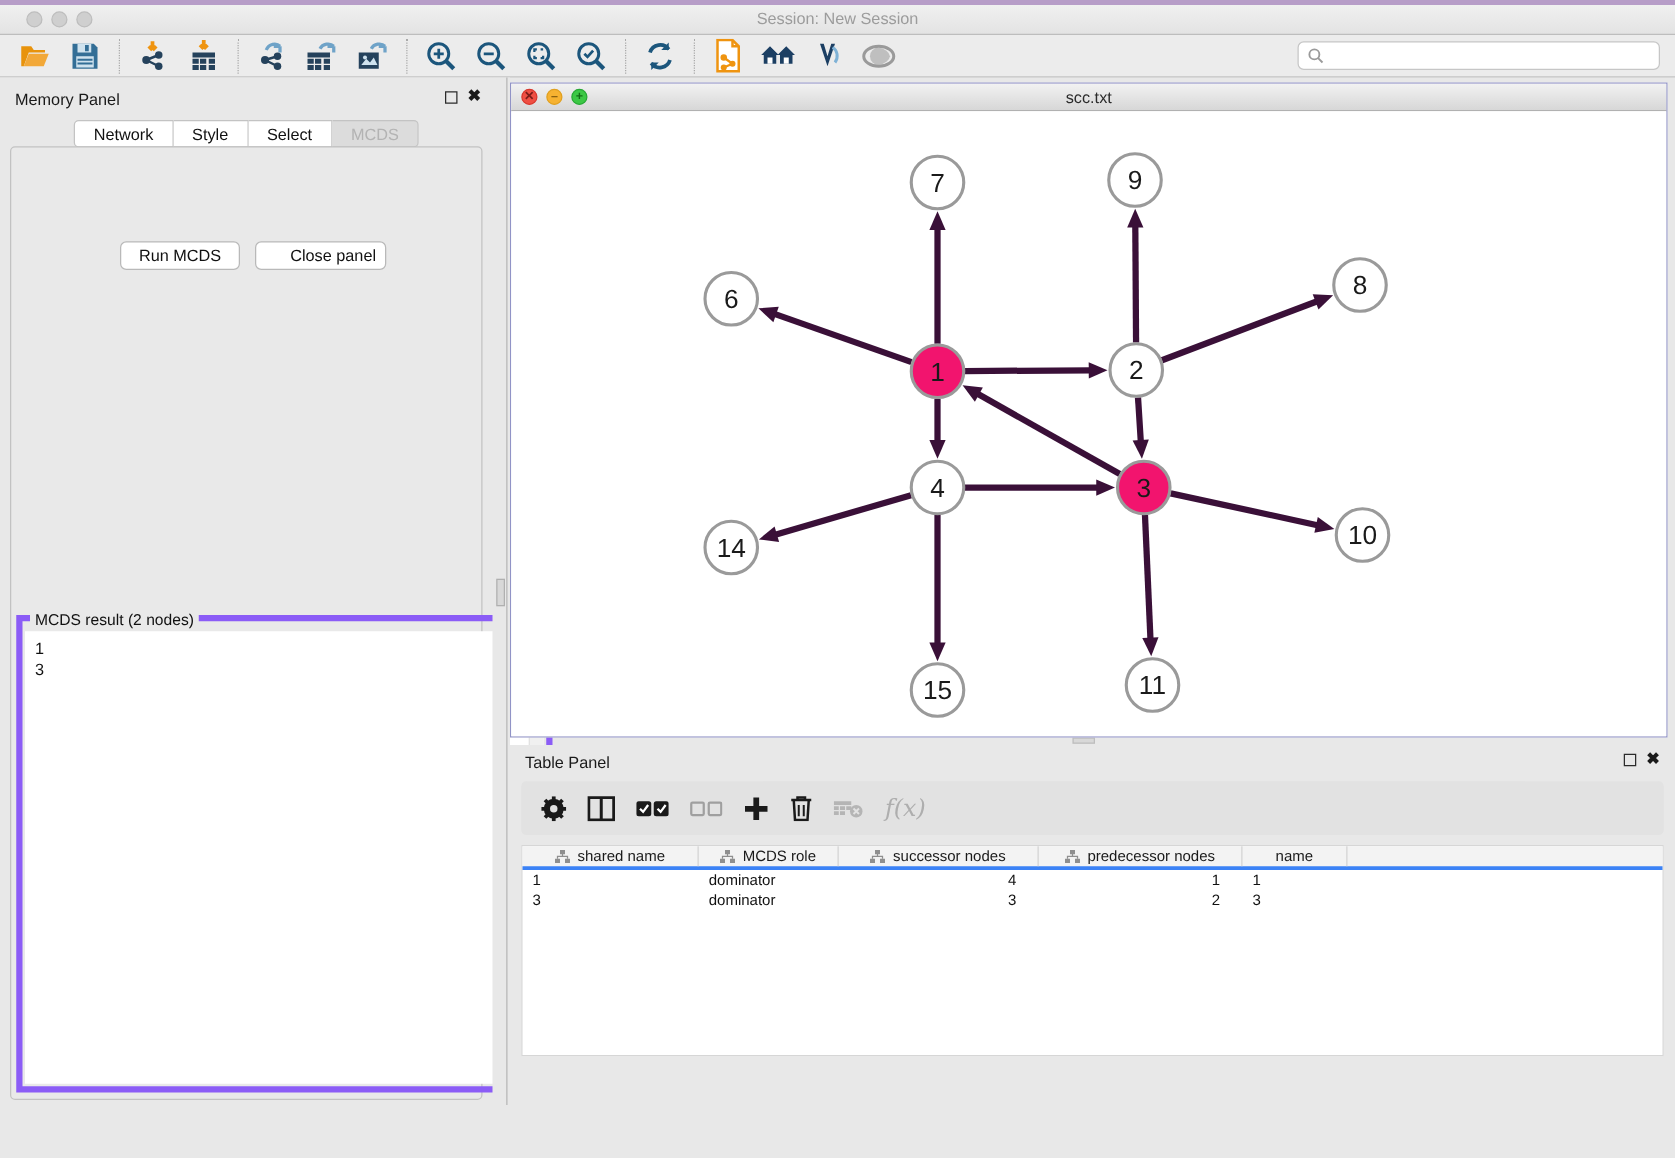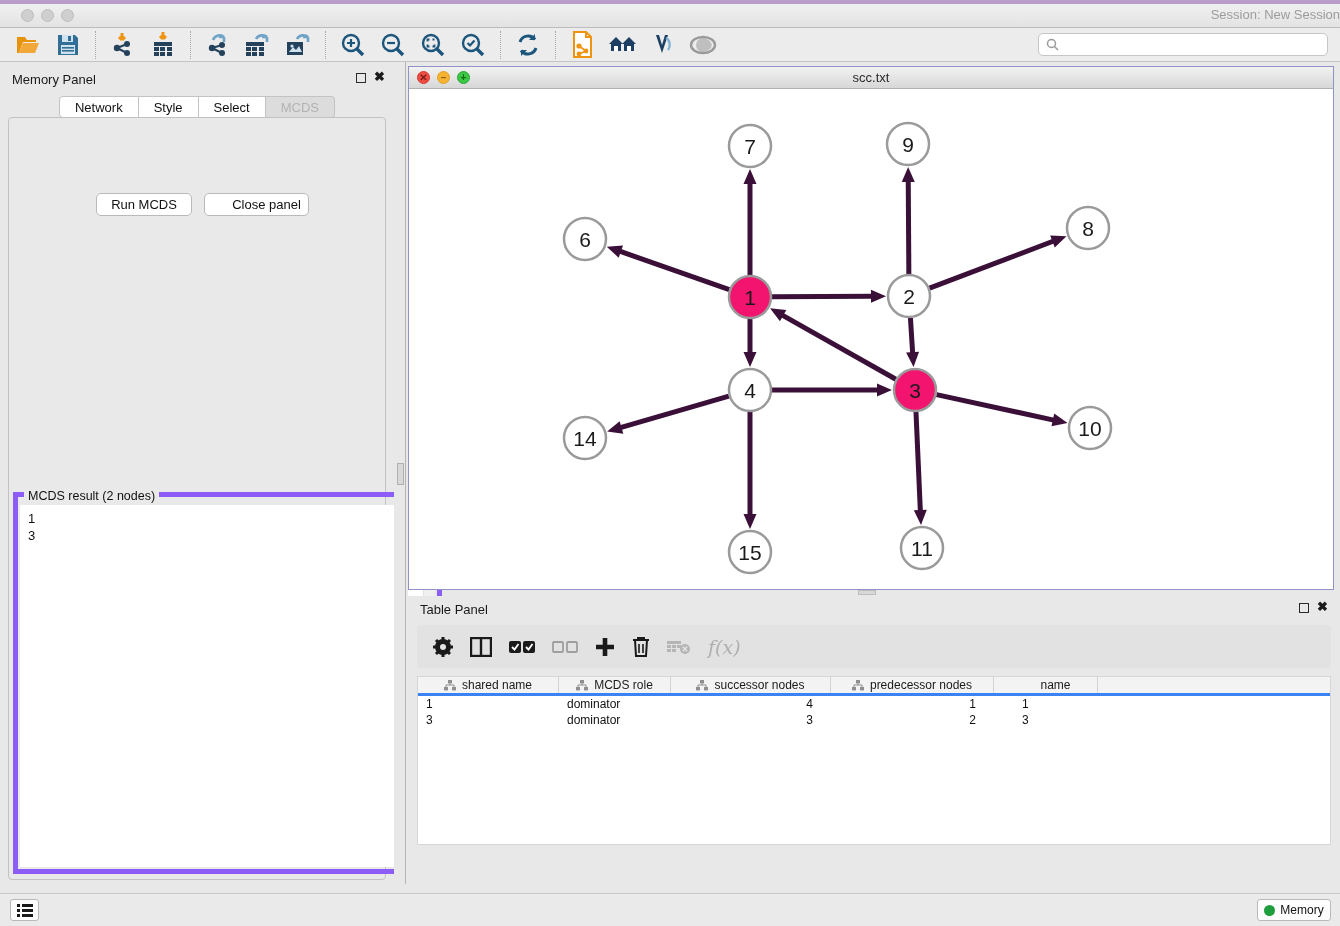--- a/index.html
+++ b/index.html
@@ -6,21 +6,21 @@
   html,body { width:1340px; height:926px; }
   body { font-family:"Liberation Sans", sans-serif; background:#e8e8e8; overflow:hidden; }
   .app { position:relative; width:1340px; height:926px; background:#e8e8e8; }
 
   
   .titlebar { position:absolute; left:0; top:0; width:1340px; height:28px;
     background:linear-gradient(#b79dc8 0,#b79dc8 4px,#f0f0f0 4px,#e3e3e3 100%);
     border-bottom:1px solid #bdbdbd; }
   .traffic { position:absolute; top:9px; width:13px; height:13px; border-radius:50%; }
   .traffic.gray { background:#cfcfcf; border:1px solid #bdbdbd; }
-  .tb-title { position:absolute; top:7px; left:0; right:0; text-align:right;
+  .tb-title { position:absolute; top:7px; left:0; right:0; text-align:center;
     font-size:13px; color:#9c9c9c; }
 
   
   .toolbar { position:absolute; left:0; top:28px; width:1340px; height:34px;
     background:#ececec; border-bottom:1px solid #c4c4c4; display:flex; align-items:center; }
   .tb-icon { width:30px; height:28px; margin:0 5px; display:flex; align-items:center; justify-content:center; }
   .tb-sep { width:1px; height:28px; margin:0 7px; border-left:1px dotted #a9a9a9; }
   .searchbox { position:absolute; right:12px; top:5px; width:290px; height:23px;
     background:#fff; border:1px solid #c6c6c6; border-radius:5px; display:flex; align-items:center; }
   .searchbox input { border:none; outline:none; flex:1; height:19px; font-size:12px;
@@ -84,21 +84,21 @@
     background:#e2e2e2; border-radius:4px; display:flex; align-items:center; padding-left:16px; }
   .tp-icon { margin-right:17px; display:flex; align-items:center; justify-content:center; height:24px; }
   .fx { font-family:"DejaVu Serif",serif; font-style:italic; font-size:19px; color:#aeaeae; }
   .tp-table { position:absolute; left:9px; right:9px; top:80px; height:169px; background:#fff;
     border:1px solid #d6d6d6; font-size:12px; }
   .tp-thead { display:flex; height:19px; background:#f3f3f3; border-bottom:3px solid #3b82f6; }
   .tp-th { display:flex; align-items:center; justify-content:center; gap:6px;
     border-right:1px solid #d4d4d4; color:#1a1a1a; font-size:12px; }
   .tp-row { display:flex; height:16px; align-items:center; color:#111; }
   .tp-td { padding:0 8px; overflow:hidden; white-space:nowrap; }
-  .c0 { width:141px; } .c1 { width:112px; } .c2 { width:160px; } .c3 { width:163px; } .c4 { width:84px;margin-left:20px; }
+  .c0 { width:141px; } .c1 { width:112px; } .c2 { width:160px; } .c3 { width:163px; } .c4 { width:84px; }
   .num { text-align:right; padding-right:18px; }
   .tp-tabs { position:absolute; left:0; right:0; top:258px; height:32px; background:#dfdfdf;
     display:flex; justify-content:center; align-items:center; }
   .tp-tab { height:23px; padding:0 16px; background:#fff; border:1px solid #c2c2c2; border-left:none;
     font-size:13px; line-height:22px; color:#111; }
   .tp-tab:first-child { border-left:1px solid #c2c2c2; border-radius:5px 0 0 5px; }
   .tp-tab:last-child { border-radius:0 5px 5px 0; }
   .tp-tab.active { background:#d4d4d4; color:#b2b2b2; }
 
   
@@ -489,32 +489,14 @@
         <div class="tp-td c0">3</div>
         <div class="tp-td c1">dominator</div>
         <div class="tp-td c2 num">3</div>
         <div class="tp-td c3 num">2</div>
         <div class="tp-td c4">3</div>
       </div>
     </div>
 
   </div>
 
-  <div class="statusbar">
-    <div class="sb-left-btn">
-      <svg width="16" height="13" viewBox="0 0 16 13">
-          <g fill="#1a1a1a">
-            <rect x="0" y="0" width="3" height="3"></rect>
-            <rect x="5" y="0" width="11" height="3"></rect>
-            <rect x="0" y="5" width="3" height="3"></rect>
-            <rect x="5" y="5" width="11" height="3"></rect>
-            <rect x="0" y="10" width="3" height="3"></rect>
-            <rect x="5" y="10" width="11" height="3"></rect>
-          </g>
-        </svg>
-    </div>
-    <div class="sb-mem-btn">
-      <span class="mem-dot"></span>
-      <span>Memory</span>
-    </div>
-  </div>
 
 </div>
 
 </body></html>

